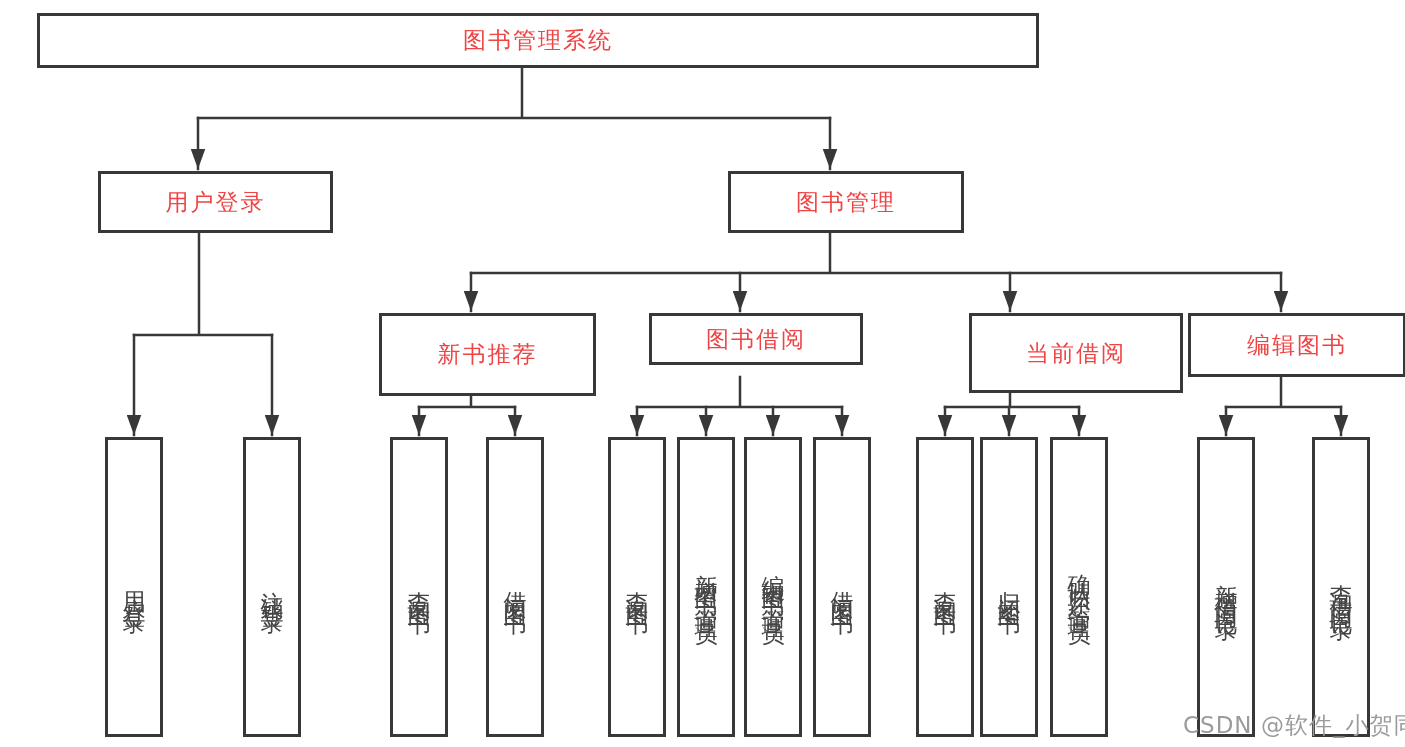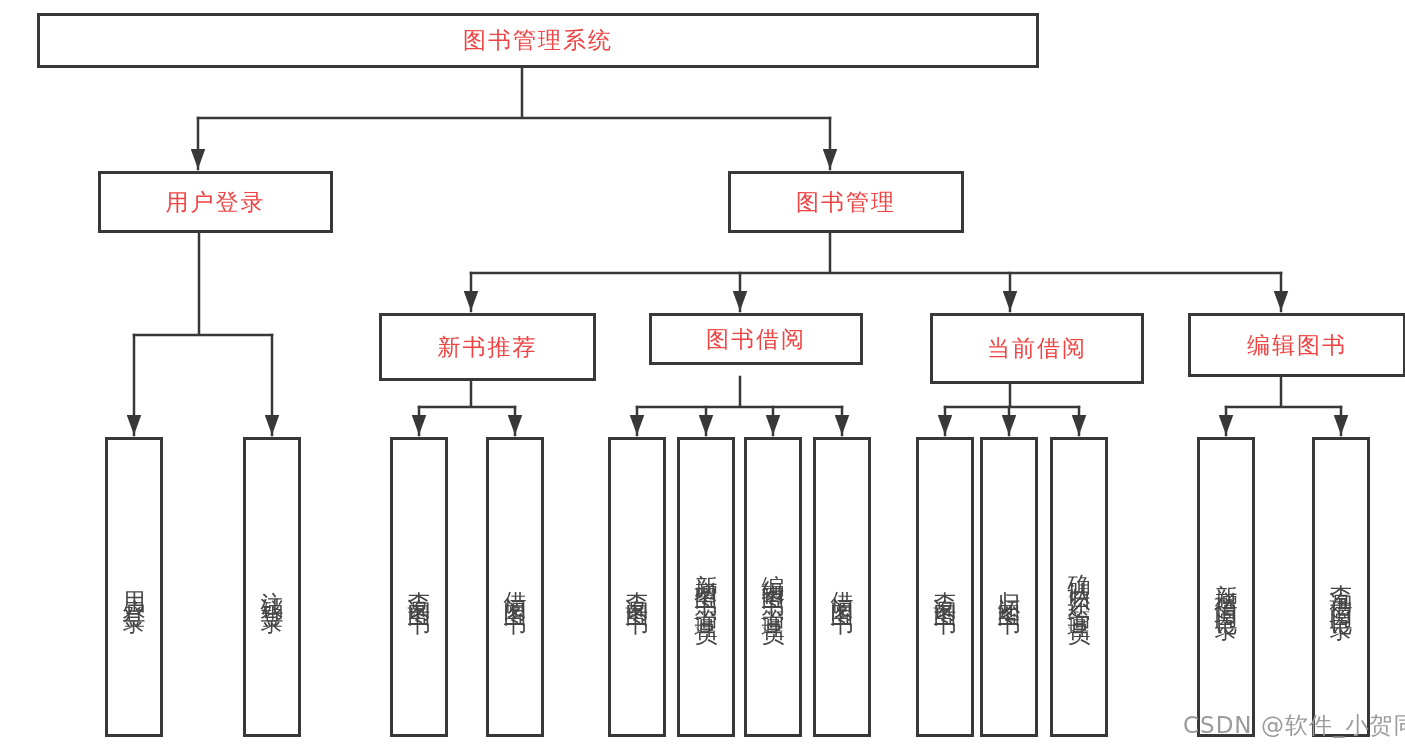--- a/index.html
+++ b/index.html
@@ -94,23 +94,23 @@
       <path d="M1226,407 L1226,435" marker-end="url(#arw)"></path>
       <path d="M1341,407 L1341,435" marker-end="url(#arw)"></path>
     </g>
   </svg>
 
   <div class="hnode" style="left:21px;top:13px;width:1002px;height:55px">图书管理系统</div>
 
   <div class="hnode" style="left:82px;top:171px;width:235px;height:62px">用户登录</div>
   <div class="hnode" style="left:712px;top:171px;width:236px;height:62px">图书管理</div>
 
-  <div class="hnode" style="left:363px;top:313px;width:217px;height:68px">新书推荐</div>
+  <div class="hnode" style="left:363px;top:313px;width:217px;height:83px">新书推荐</div>
   <div class="hnode" style="left:633px;top:313px;width:214px;height:52px">图书借阅</div>
-  <div class="hnode" style="left:914px;top:313px;width:214px;height:71px">当前借阅</div>
+  <div class="hnode" style="left:953px;top:313px;width:214px;height:80px">当前借阅</div>
   <div class="hnode" style="left:1172px;top:313px;width:218px;height:64px">编辑图书</div>
 
   <div class="vnode" style="left:105px">用户登录</div>
   <div class="vnode" style="left:243px">注销登录</div>
 
   <div class="vnode" style="left:390px">查询图书</div>
   <div class="vnode" style="left:486px">借阅图书</div>
 
   <div class="vnode" style="left:608px">查询图书</div>
   <div class="vnode" style="left:677px">新增图书（管理员）</div>

